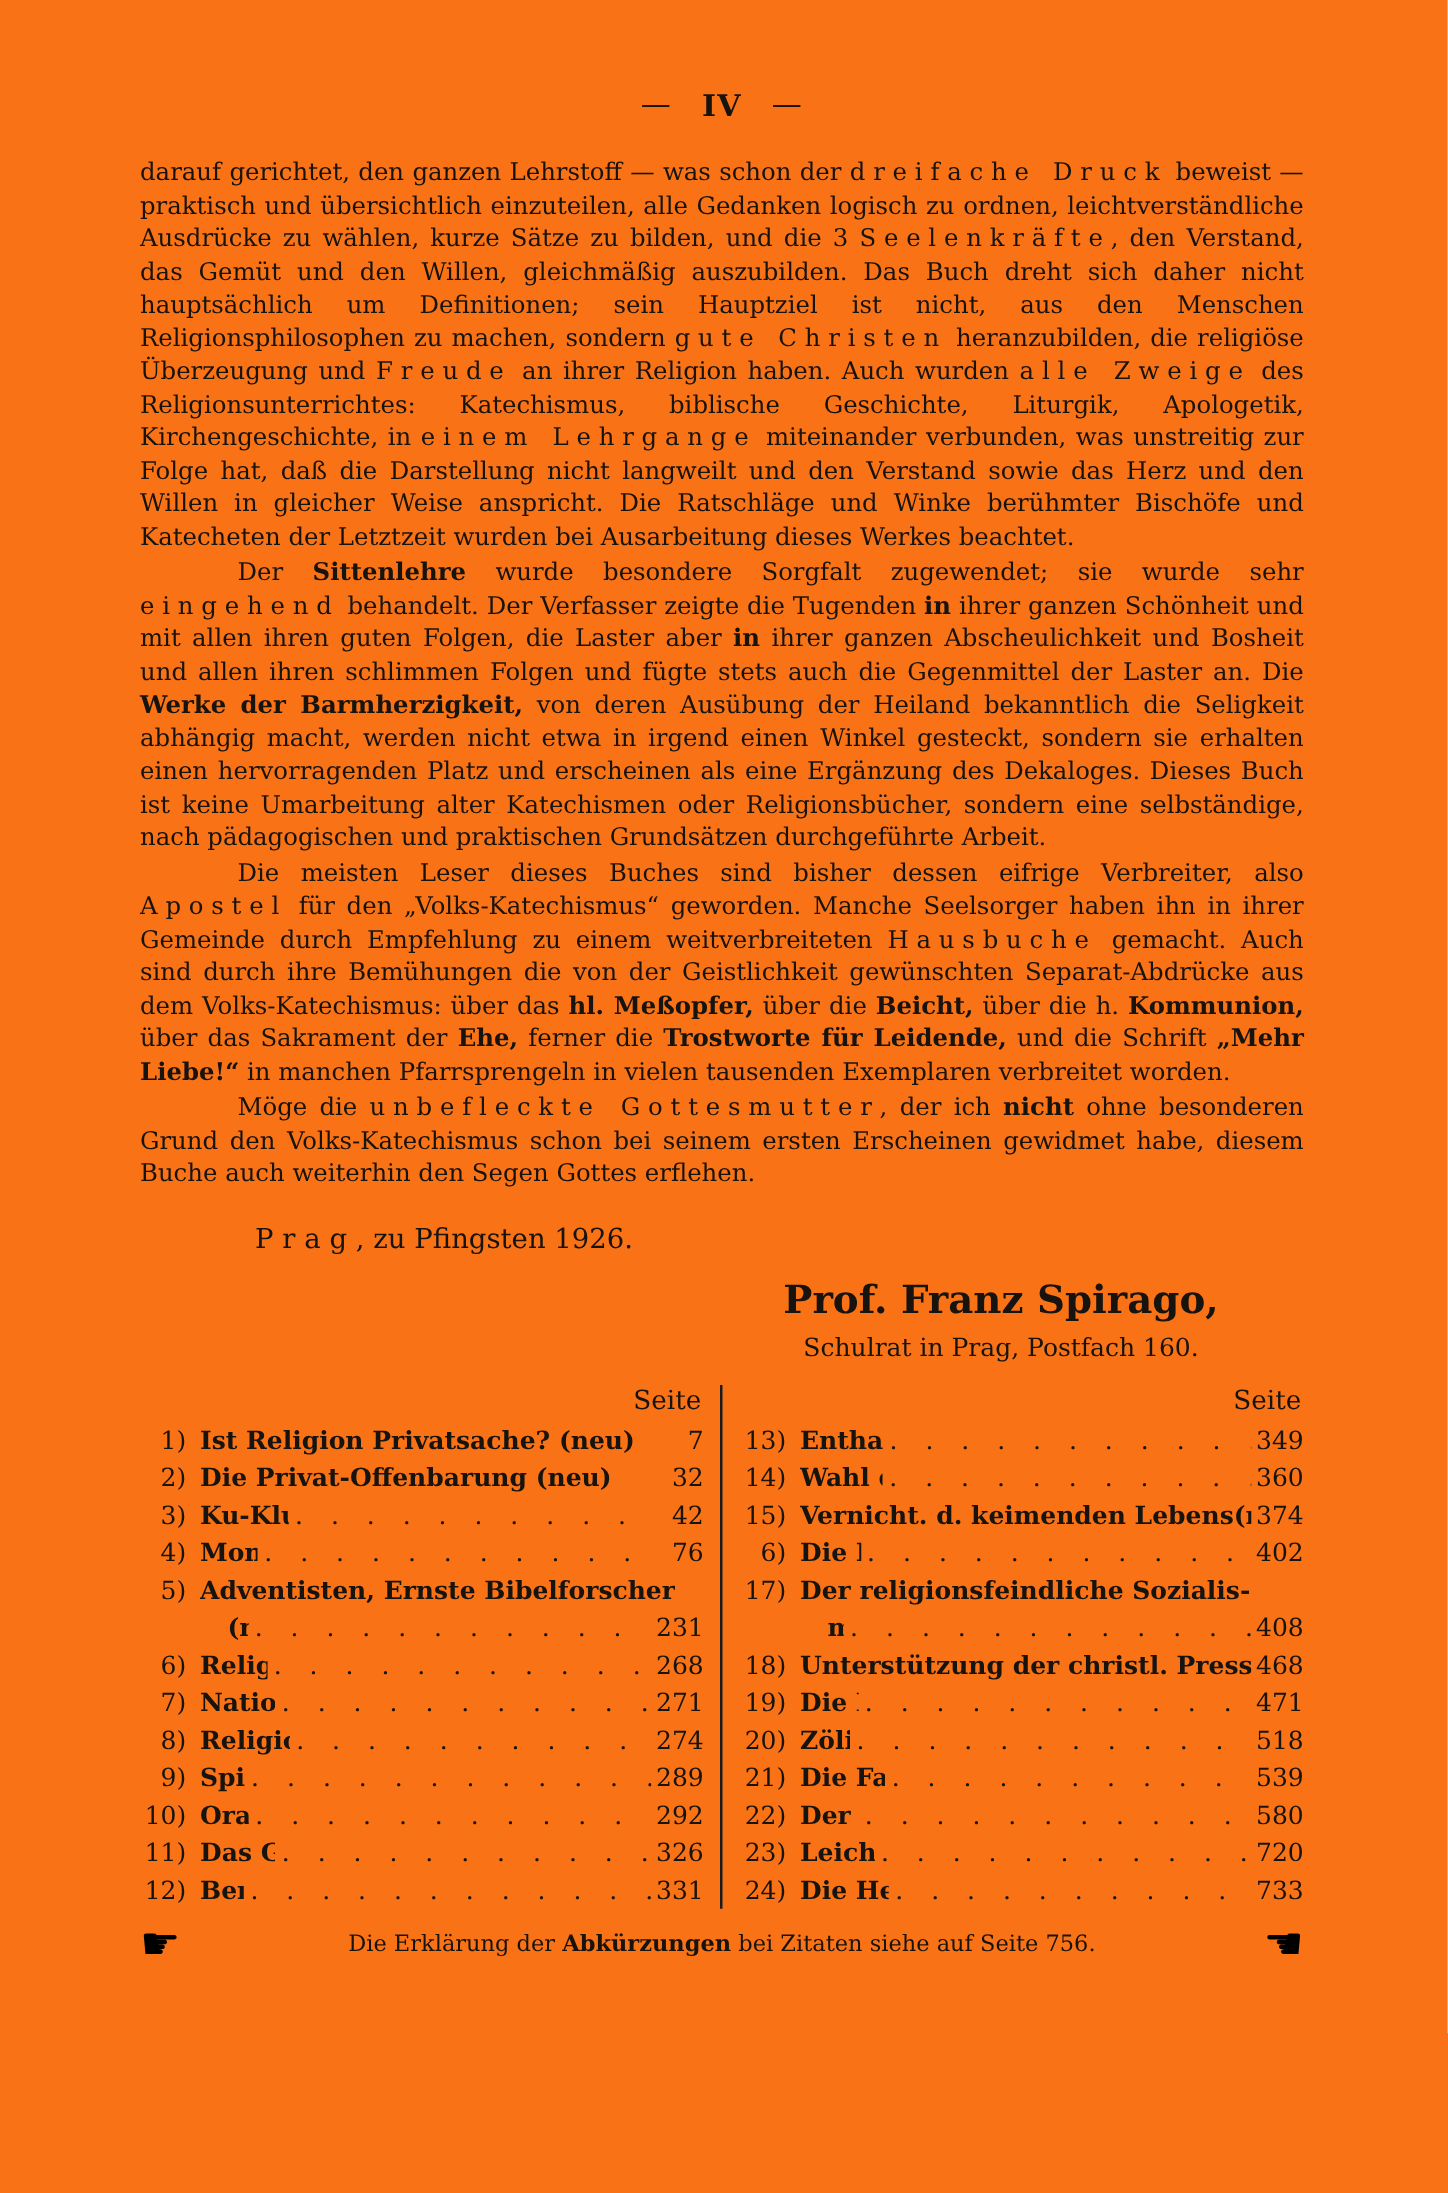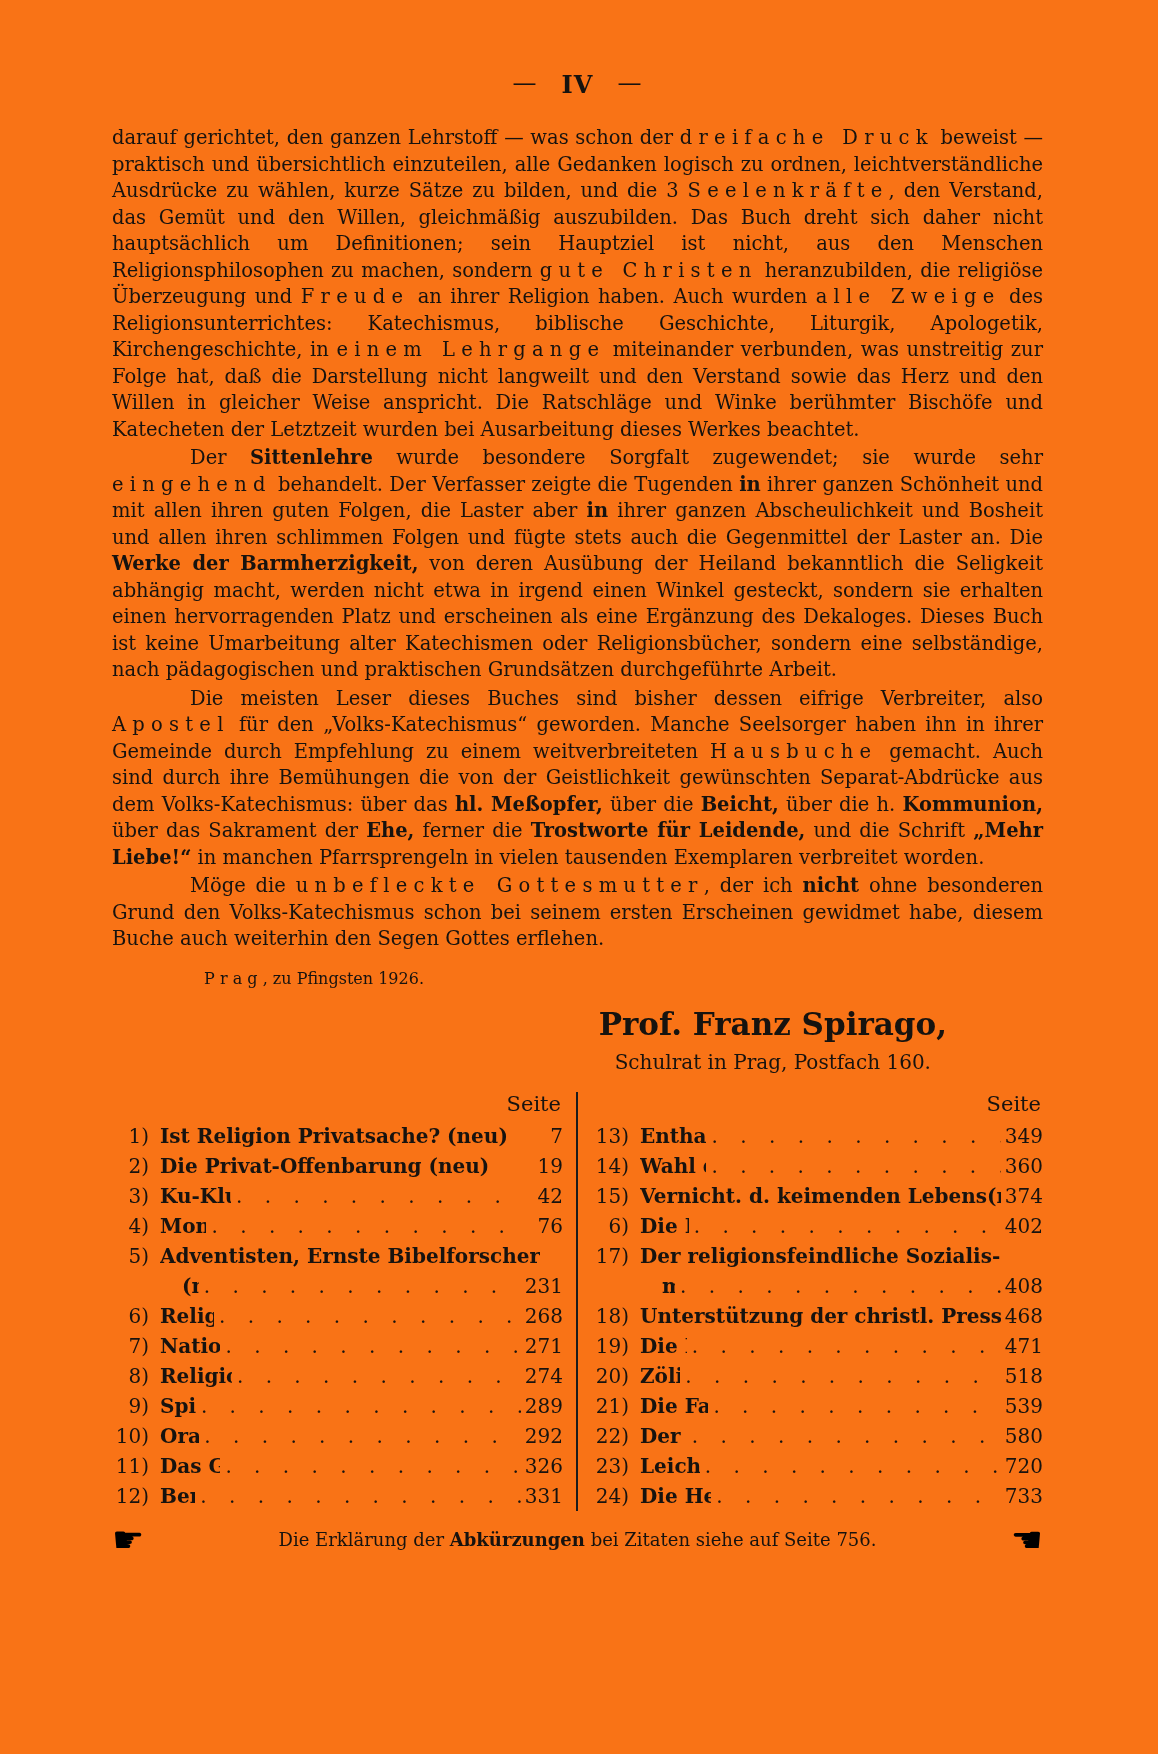--- a/index.html
+++ b/index.html
@@ -12,22 +12,22 @@
   .pagenum-row{
     text-align:center;font-size:24px;letter-spacing:1px;
     margin-bottom:26px;font-weight:bold;
   }
   .pagenum-row .dash{font-weight:normal;margin:0 24px;position:relative;top:-2px;}
   .body-text{font-size:19.5px;line-height:26.5px;text-align:justify;}
   .para{margin:0 0 2px 0;}
   .para.indent{text-indent:78px;}
   .sp{letter-spacing:0.32em;}
   .bld{font-weight:bold;}
-  .dateline{margin-top:16px;padding-left:92px;font-size:16px;}
-  .sig-block{width:fit-content;margin:18px 96px 0 auto;text-align:center;}
+  .dateline{margin-top:26px;padding-left:92px;font-size:22px;}
+  .sig-block{width:fit-content;margin:18px 68px 0 auto;text-align:center;}
   .sig-name{font-size:31px;font-weight:bold;line-height:36px;}
   .sig-role{font-size:20px;margin-top:8px;}
   .notice{margin-top:34px;}
   .index{display:flex;margin-top:18px;font-size:20px;}
   .index-col{flex:1 1 0;min-width:0;}
   .index-col.left{padding-right:13px;}
   .index-col.right{border-left:2px solid #1c1c1c;padding-left:14px;}
   .col-header{text-align:right;font-size:21px;margin-bottom:5px;padding-right:2px;}
   .entry-line{display:flex;align-items:baseline;line-height:30px;}
   .num{width:48px;text-align:right;padding-right:11px;flex-shrink:0;box-sizing:border-box;}
@@ -74,21 +74,21 @@
           <div class="entry-line">
             <span class="num">1)</span>
             <span class="titl">Ist Religion Privatsache? (neu)</span>
             <span class="nofill"></span>
             <span class="pg">7</span>
           </div>
           <div class="entry-line">
             <span class="num">2)</span>
             <span class="titl">Die Privat-Offenbarung (neu)</span>
             <span class="nofill"></span>
-            <span class="pg">19</span>
+            <span class="pg">32</span>
           </div>
           <div class="entry-line">
             <span class="num">3)</span>
             <span class="titl">Ku-Klux-Klan-Bund (neu)</span>
             <span class="leader">. . . . . . . . . . . . . . . . . . . . . . . . . . . . . . . . . . . . . . . . </span>
             <span class="pg">42</span>
           </div>
           <div class="entry-line">
             <span class="num">4)</span>
             <span class="titl">Monisten (neu)</span>

